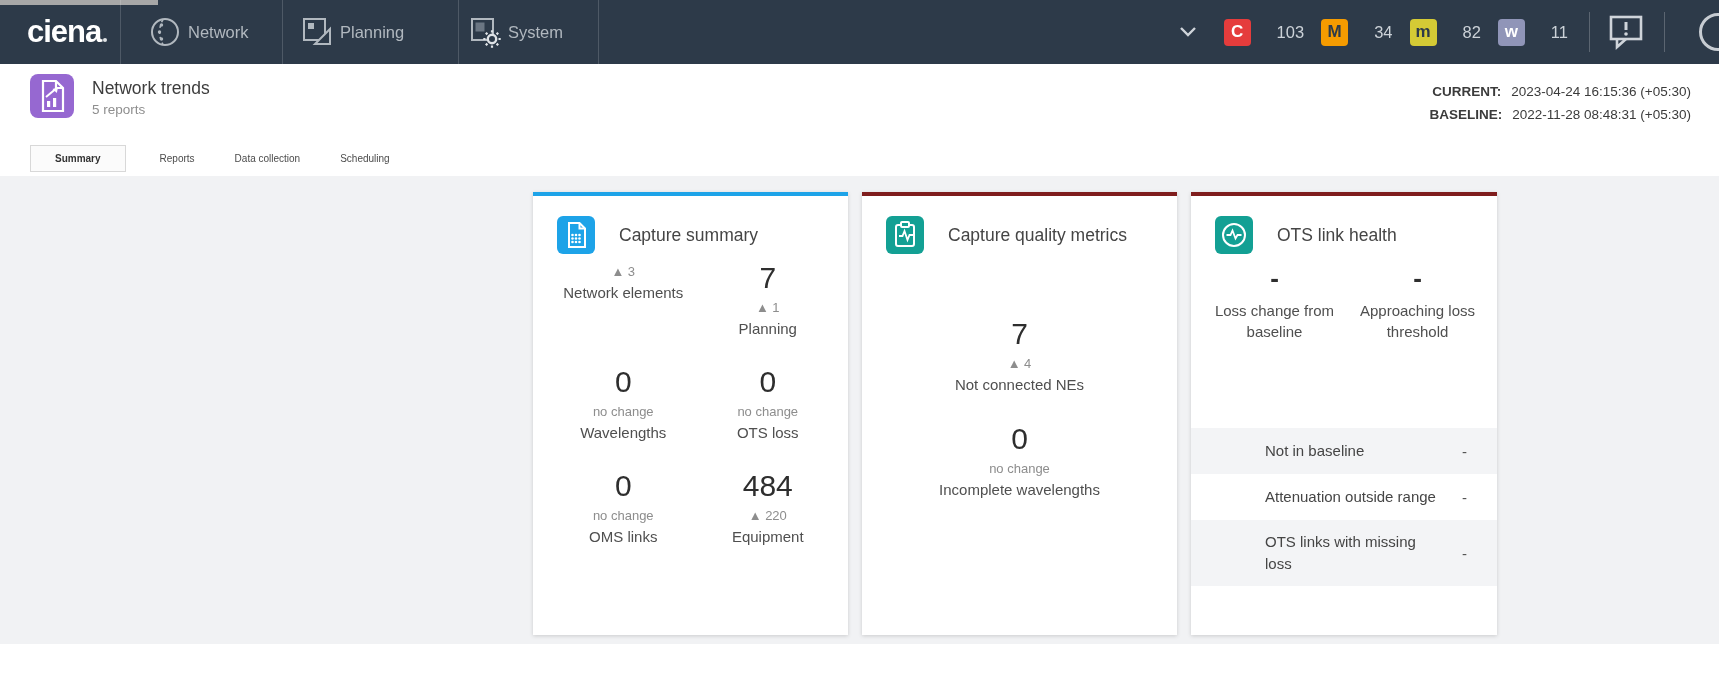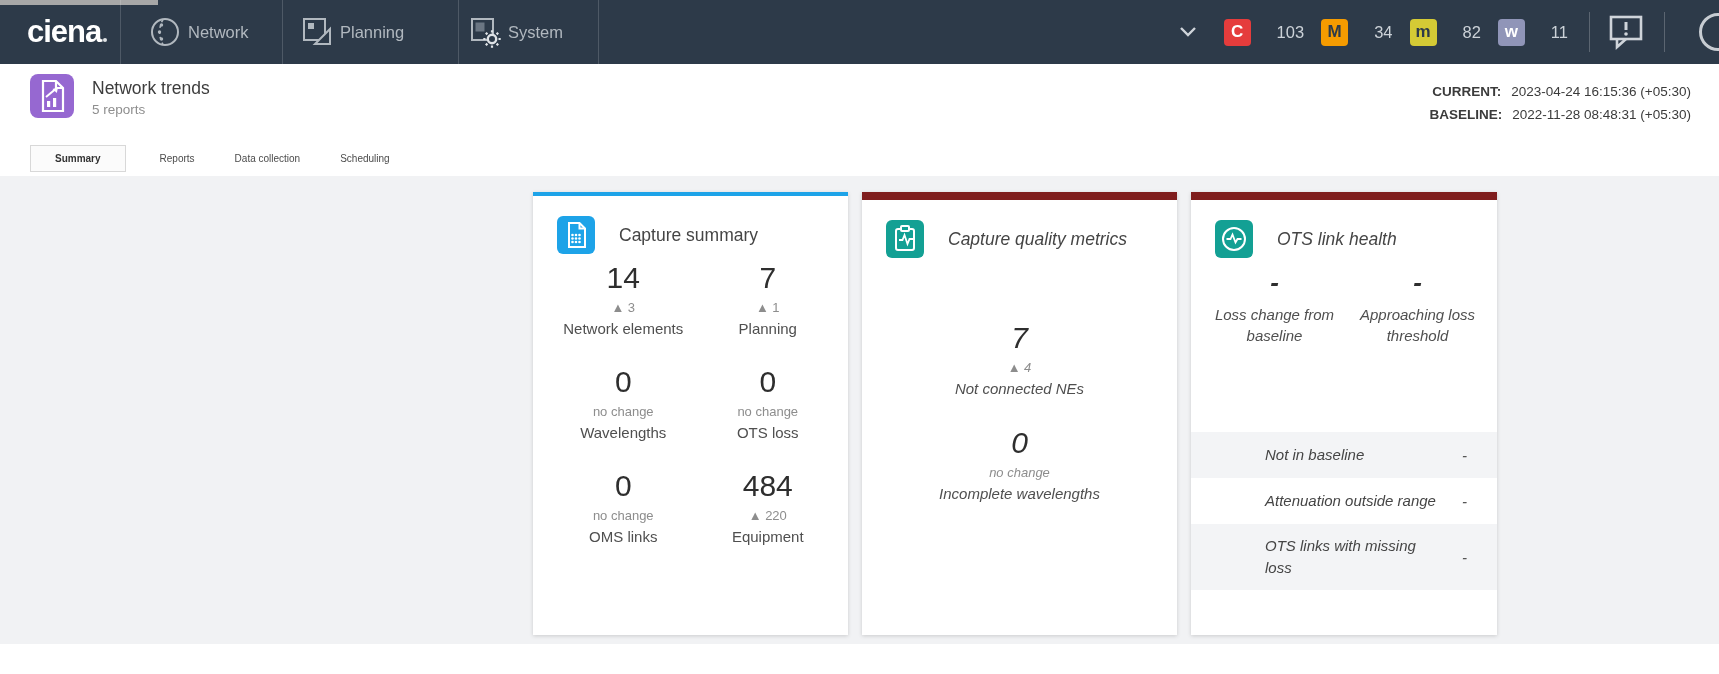--- a/index.html
+++ b/index.html
@@ -37,21 +37,21 @@
 
   
   .tabs { position:absolute; left:30px; top:140px; height:36px; display:flex; align-items:center; }
   .tab { font-size:10px; color:#4b4b4b; padding:7px 20px; cursor:pointer; white-space:nowrap; }
   .tab.active { border:1px solid #d8d8d8; background:#fbfbfb; font-weight:700; color:#333333; padding:7px 24px; margin-right:14px; }
 
   
   .content-bg { position:absolute; left:0; top:176px; width:100%; height:470px; background:#f1f2f4; }
   .card { position:absolute; top:192px; height:443px; background:#ffffff; box-shadow:0 1px 4px rgba(0,0,0,0.16); }
   .card.accent-blue { border-top:4px solid #1da3e8; }
-  .card.accent-teal { border-top:8px solid #7f1d1d;font-style:italic; }
+  .card.accent-teal { border-top:4px solid #7f1d1d; }
   .card1 { left:533px; width:315px; }
   .card2 { left:862px; width:315px; }
   .card3 { left:1191px; width:306px; }
   .card-icon { position:absolute; left:24px; top:20px; width:38px; height:38px; border-radius:6px; display:flex; align-items:center; justify-content:center; }
   .card-icon.blue { background:#1da3e8; }
   .card-icon.teal { background:#13a094; }
   .card-title { position:absolute; left:86px; top:29px; font-size:17.5px; color:#454545; font-weight:500; }
 
   .stat { text-align:center; }
   .stat-value { font-size:30px; color:#2e2e2e; line-height:36px; }
@@ -205,21 +205,20 @@
             <circle cx="22.5" cy="22.5" r="1.3"></circle>
           <circle cx="15.5" cy="26" r="1.3"></circle>
             <circle cx="19" cy="26" r="1.3"></circle>
             <circle cx="22.5" cy="26" r="1.3"></circle>
         </g>
       </svg>
     </div>
     <div class="card-title">Capture summary</div>
     <div class="stats-grid">
       <div class="stat">
-        <div class="stat-value">14</div>
         <div class="stat-change">▲ 3</div>
         <div class="stat-label">Network elements</div>
       </div>
       <div class="stat">
         <div class="stat-value">7</div>
         <div class="stat-change">▲ 1</div>
         <div class="stat-label">Planning</div>
       </div>
       <div class="stat">
         <div class="stat-value">0</div>

